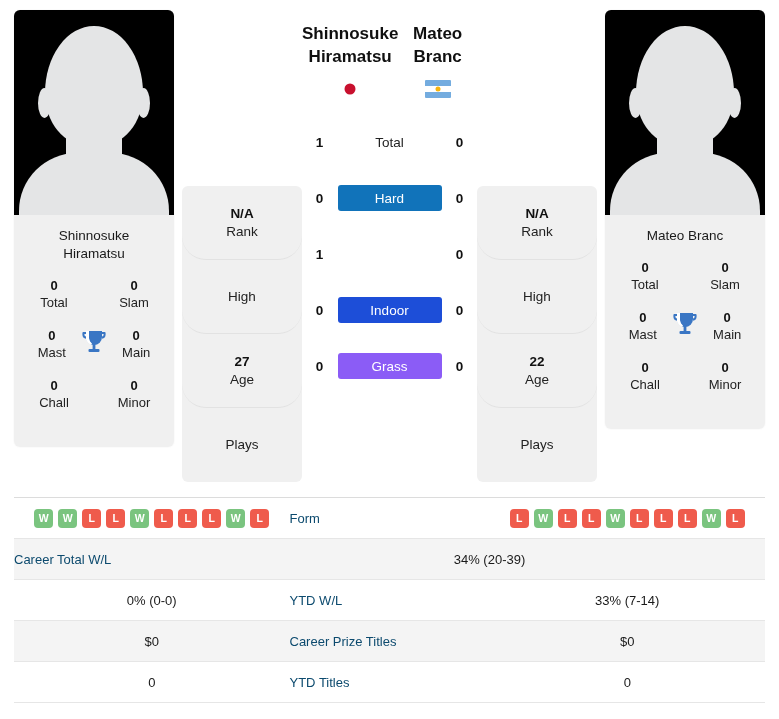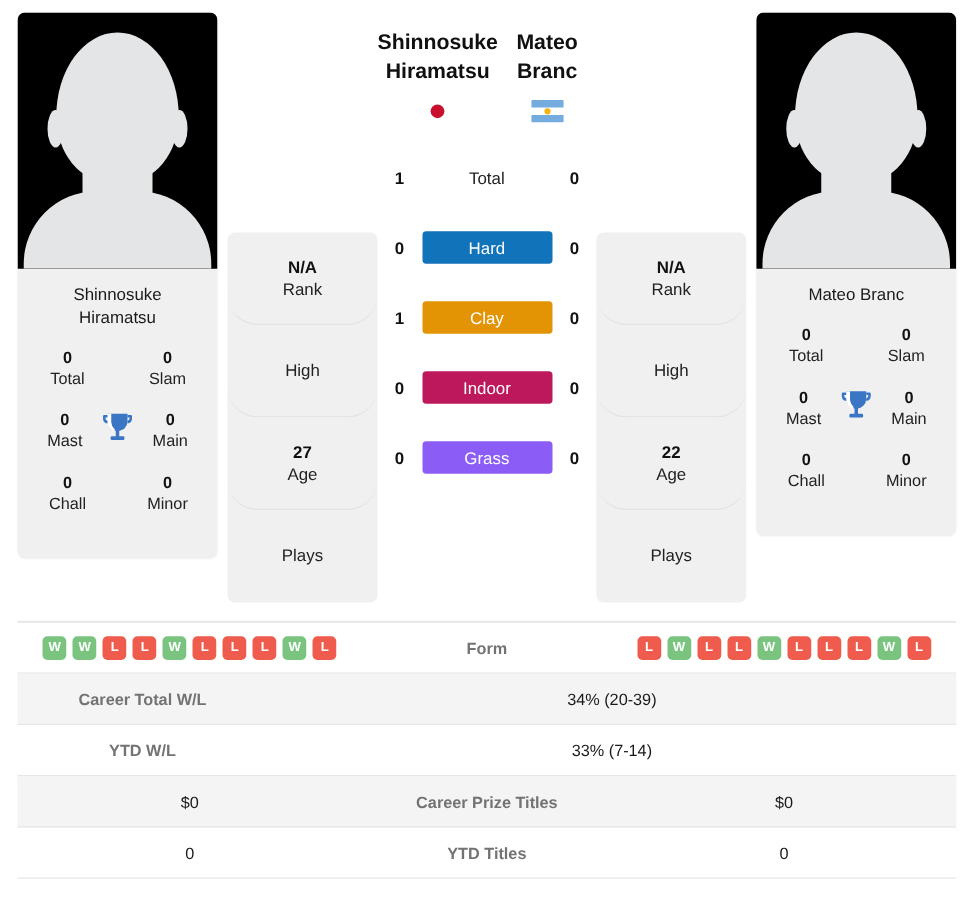--- a/index.html
+++ b/index.html
@@ -262,24 +262,23 @@
   .ct-left, .ct-right {
     flex: 1 1 0;
     display: flex;
     align-items: center;
     justify-content: center;
     font-size: 13px;
     color: #1a1a1a;
   }
   .ct-mid {
     flex: 0 0 200px;
-    text-align: center;
     font-size: 13px;
-    font-weight: bold;
-    color: #737373;
+    font-weight: normal;
+    color: #0c4a6e;
   }
   .form-strip {
     display: flex;
     gap: 5px;
     align-items: center;
     justify-content: center;
   }
   .form-badge {
     width: 19px;
     height: 19px;
@@ -398,26 +397,25 @@
           <div class="sr-bar plain">Total</div>
           <div class="sr-num">0</div>
         </div>
         <div class="surface-row">
           <div class="sr-num">0</div>
           <div class="sr-bar" style="background:#1173ba">Hard</div>
           <div class="sr-num">0</div>
         </div>
         <div class="surface-row">
           <div class="sr-num">1</div>
-          <div class="sr-bar" style="background:#e39405">Clay</div>
           <div class="sr-num">0</div>
         </div>
         <div class="surface-row">
           <div class="sr-num">0</div>
-          <div class="sr-bar" style="background:#be185d">Indoor</div>
+          <div class="sr-bar" style="background:#1d4ed8">Indoor</div>
           <div class="sr-num">0</div>
         </div>
         <div class="surface-row">
           <div class="sr-num">0</div>
           <div class="sr-bar" style="background:#8b5cf6">Grass</div>
           <div class="sr-num">0</div>
         </div>
       </div>
     </div>
 
@@ -529,20 +527,21 @@
           </div>
       </div>
     </div>
 
     <div class="ct-row alt">
       <div class="ct-mid">Career Total W/L</div>
       <div class="ct-right">34% (20-39)</div>
     </div>
 
     <div class="ct-row">
+      <div class="ct-left">0% (0-0)</div>
       <div class="ct-mid">YTD W/L</div>
       <div class="ct-right">33% (7-14)</div>
     </div>
 
     <div class="ct-row alt">
       <div class="ct-left">$0</div>
       <div class="ct-mid">Career Prize Titles</div>
       <div class="ct-right">$0</div>
     </div>
 

